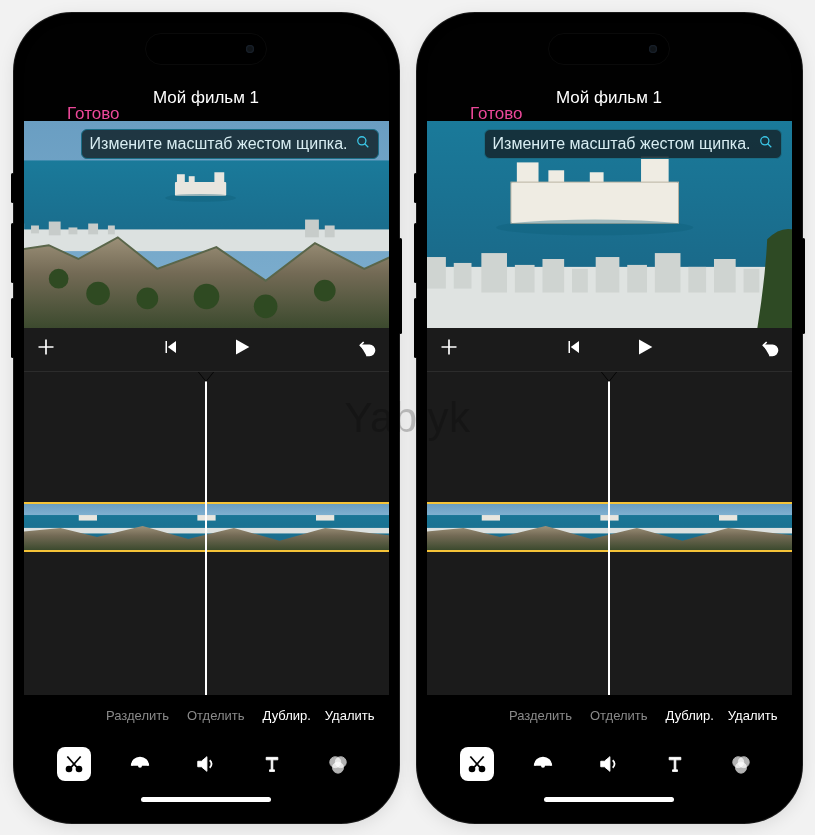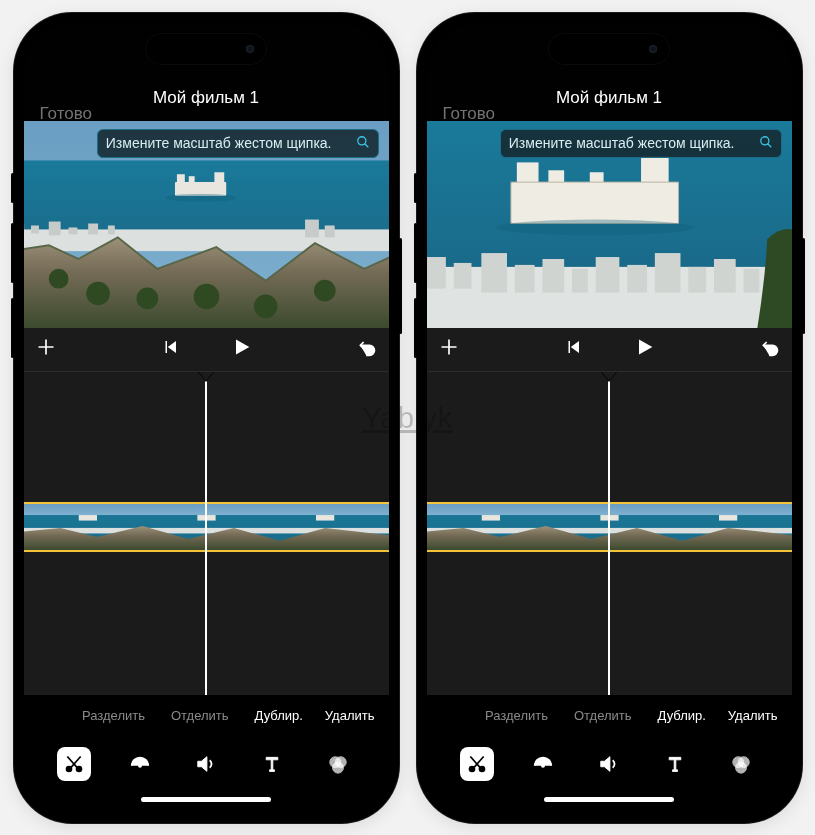--- a/index.html
+++ b/index.html
@@ -12,25 +12,24 @@
     justify-content: center;
     gap: 18px;
     font-family: -apple-system, "Helvetica Neue", Arial, sans-serif;
     position: relative;
   }
   .watermark {
     position: absolute;
     top: 50%;
     left: 50%;
     transform: translate(-50%, -50%);
-    font-size: 30px;
+    font-size: 42px;
     color: rgba(0,0,0,0.22);
     pointer-events: none;
     letter-spacing: 0.5px;
-    text-decoration: underline;
   }
   .phone {
     width: 385px;
     height: 810px;
     background: #000;
     border-radius: 58px;
     padding: 10px;
     position: relative;
     box-shadow: 0 0 0 1px #1a1a1a, 0 4px 18px rgba(0,0,0,0.1);
   }
@@ -71,43 +70,43 @@
     padding-top: 52px;
     display: flex;
     align-items: center;
     justify-content: space-between;
     color: #fff;
     font-size: 17px;
     padding-left: 16px;
     padding-right: 16px;
     background: #010101;
   }
-  .nav-done { color:#737373; font-weight:400; width:80px; text-align:left; cursor:pointer;margin-top:32px;}
+  .nav-done { color:#ec4899; font-weight:400; width:80px; text-align:right; cursor:pointer;margin-top:32px;}
   .nav-title { font-weight:400; }
   .nav-spacer { width:80px; }
   .preview {
     height: 207px;
     width: 100%;
     position: relative;
     overflow: hidden;
   }
   .preview svg.scene { width:100%; height:100%; display:block; }
   .hint {
     position: absolute;
     top: 8px;
     right: 10px;
     background: rgba(20,40,48,0.88);
     border: 1px solid #1a6d85;
     border-radius: 6px;
     display: flex;
     align-items: center;
-    gap: 24px;
+    gap: 8px;
     padding: 5px 8px;
     color: #d8edf2;
-    font-size: 14px;
+    font-size: 16px;
   }
   .hint .mag { color:#3bc6e6; }
   .transport {
     height: 44px;
     background: #1b1b1b;
     border-bottom: 1px solid #2c2c2c;
     display: flex;
     align-items: center;
     justify-content: space-between;
     padding: 0 12px;
@@ -147,21 +146,21 @@
     width: 2px;
     background: #fff;
     flex:1;
   }
   .actions {
     height: 42px;
     background: #000;
     display: flex;
     align-items: center;
     justify-content: flex-end;
-    gap: 22px;
+    gap: 14px;
     padding: 0 14px;
     font-size: 13px;
     color: #8a8a8a;
   }
   .actions .faded { color:#8a8a8a; margin-right:4px;}
   .actions .active { color:#ffffff; }
   .actions span { cursor:pointer; }
   .tools {
     height: 54px;
     background: #000;

